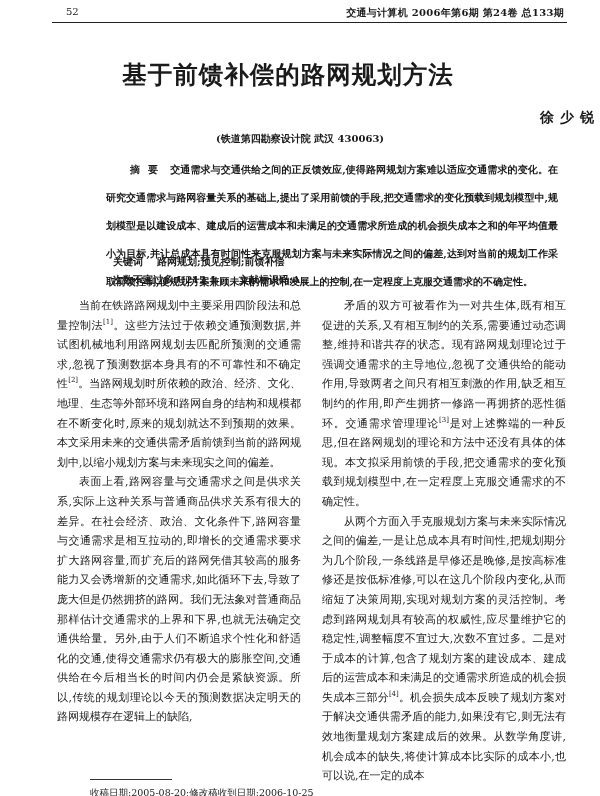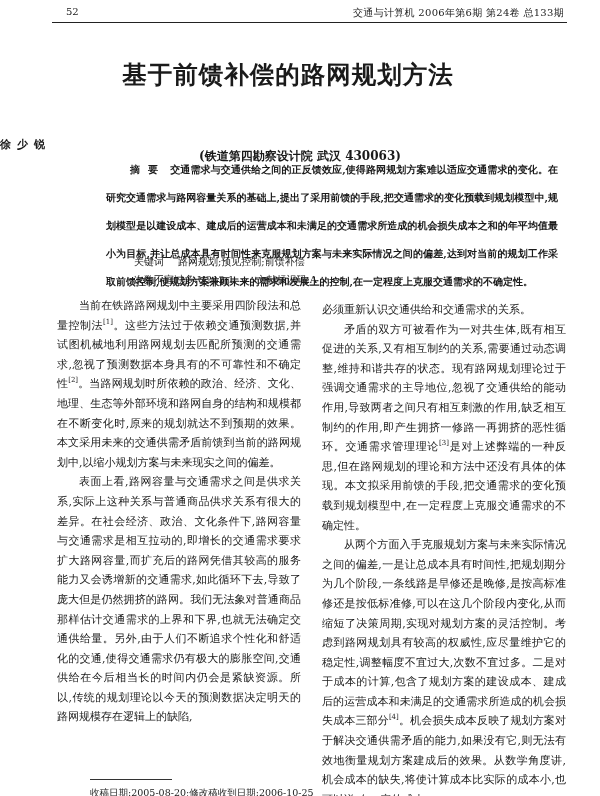--- a/index.html
+++ b/index.html
@@ -1,35 +1,35 @@
 <!DOCTYPE html>
 <html><head>
 <meta charset="utf-8">
 <style>
   html, body { margin: 0; padding: 0; background: #ffffff; }
   body {
     width: 600px; height: 796px; overflow: hidden; position: relative;
     font-family: "DejaVu Serif", "Liberation Serif", serif; color: #1a1a1a;
   }
   .page-number { position: absolute; left: 66px; top: 6px; font-size: 10px; }
-  .running-head { position: absolute; right: 36px; top: 6px; font-size: 10px; font-weight: normal; letter-spacing: 0.3px; }
+  .running-head { position: absolute; right: 36px; top: 6px; font-size: 10px; font-weight: bold; letter-spacing: 0.3px; }
   .header-rule { position: absolute; left: 52px; top: 22px; width: 515px; height: 0; border-top: 1px solid #222; }
   .title {
     position: absolute; left: 0; width: 576px; top: 58px; text-align: center;
     font-size: 24.5px; font-weight: bold; letter-spacing: 1px;
   }
-  .author { position: absolute; left: 0; width: 600px; top: 109px; text-align: left; font-size: 11px; font-weight: bold; letter-spacing: 6px; margin-top: 28px; }
-  .affil { position: absolute; left: 0; width: 600px; top: 148px; text-align: center; font-size: 12px; font-weight: bold; }
+  .author { position: absolute; left: 0; width: 600px; top: 109px; text-align: right; font-size: 14px; font-weight: bold; letter-spacing: 6px; }
+  .affil { position: absolute; left: 0; width: 600px; top: 132px; text-align: center; font-size: 10px; font-weight: bold; }
   .abstract {
     position: absolute; left: 106px; width: 452px; top: 156px;
     font-size: 10px; line-height: 28px; text-align: justify; font-weight: bold;
   }
   .abstract .lead { text-indent: 24px; }
   .abstract .label { letter-spacing: 8px; margin-right: 4px; }
-  .meta-line { position: absolute; left: 134px; font-size: 10px; font-weight: normal; }
+  .meta-line { position: absolute; left: 113px; font-size: 10px; font-weight: bold; }
   .meta-line .k { margin-right: 14px; }
   .col { position: absolute; width: 244px; font-size: 11px; line-height: 19.6px; text-align: justify; }
   .col.left { left: 57px; top: 296px; }
   .col.right { left: 322px; top: 296px; }
   .sec {
     font-family: "DejaVu Sans", "Liberation Sans", sans-serif;
     font-size: 15px; margin: 12px 0 12px 0; letter-spacing: 1px;
   }
   .sec.first { margin-top: 4px; }
   .sec .num { margin-right: 14px; }
@@ -62,19 +62,18 @@
 <div class="meta-line" style="top:273px;">
   <span style="margin-right:22px;">次数不宜过多:U212.1</span><span>文献标识码:A</span>
 </div>
 
 <div class="col left">
   <p class="para"><span>当前在铁路路网规划中主要采用四阶段法和总量控制法</span><span class="cite">[1]</span><span>。这些方法过于依赖交通预测数据,并试图机械地利用路网规划去匹配所预测的交通需求,忽视了预测数据本身具有的不可靠性和不确定性</span><span class="cite">[2]</span><span>。当路网规划时所依赖的政治、经济、文化、地理、生态等外部环境和路网自身的结构和规模都在不断变化时,原来的规划就达不到预期的效果。本文采用未来的交通供需矛盾前馈到当前的路网规划中,以缩小规划方案与未来现实之间的偏差。</span></p>
   <p class="para">表面上看,路网容量与交通需求之间是供求关系,实际上这种关系与普通商品供求关系有很大的差异。在社会经济、政治、文化条件下,路网容量与交通需求是相互拉动的,即增长的交通需求要求扩大路网容量,而扩充后的路网凭借其较高的服务能力又会诱增新的交通需求,如此循环下去,导致了庞大但是仍然拥挤的路网。我们无法象对普通商品那样估计交通需求的上界和下界,也就无法确定交通供给量。另外,由于人们不断追求个性化和舒适化的交通,使得交通需求仍有极大的膨胀空间,交通供给在今后相当长的时间内仍会是紧缺资源。所以,传统的规划理论以今天的预测数据决定明天的路网规模存在逻辑上的缺陷,</p>
 </div>
 
 <div class="col right">
-  <p class="para noindent" style="margin-top:4px;">必须重新认识交通供给和交通需求的关系。</p>
   <p class="para"><span>矛盾的双方可被看作为一对共生体,既有相互促进的关系,又有相互制约的关系,需要通过动态调整,维持和谐共存的状态。现有路网规划理论过于强调交通需求的主导地位,忽视了交通供给的能动作用,导致两者之间只有相互刺激的作用,缺乏相互制约的作用,即产生拥挤一修路一再拥挤的恶性循环。交通需求管理理论</span><span class="cite">[3]</span><span>是对上述弊端的一种反思,但在路网规划的理论和方法中还没有具体的体现。本文拟采用前馈的手段,把交通需求的变化预载到规划模型中,在一定程度上克服交通需求的不确定性。</span></p>
   <p class="para"><span>从两个方面入手克服规划方案与未来实际情况之间的偏差,一是让总成本具有时间性,把规划期分为几个阶段,一条线路是早修还是晚修,是按高标准修还是按低标准修,可以在这几个阶段内变化,从而缩短了决策周期,实现对规划方案的灵活控制。考虑到路网规划具有较高的权威性,应尽量维护它的稳定性,调整幅度不宜过大,次数不宜过多。二是对于成本的计算,包含了规划方案的建设成本、建成后的运营成本和未满足的交通需求所造成的机会损失成本三部分</span><span class="cite">[4]</span><span>。机会损失成本反映了规划方案对于解决交通供需矛盾的能力,如果没有它,则无法有效地衡量规划方案建成后的效果。从数学角度讲,机会成本的缺失,将使计算成本比实际的成本小,也可以说,在一定的成本</span></p>
 </div>
 
 <div class="foot-rule"></div>
 <div class="footnote">收稿日期:2005-08-20;修改稿收到日期:2006-10-25</div>
 
 </body></html>

